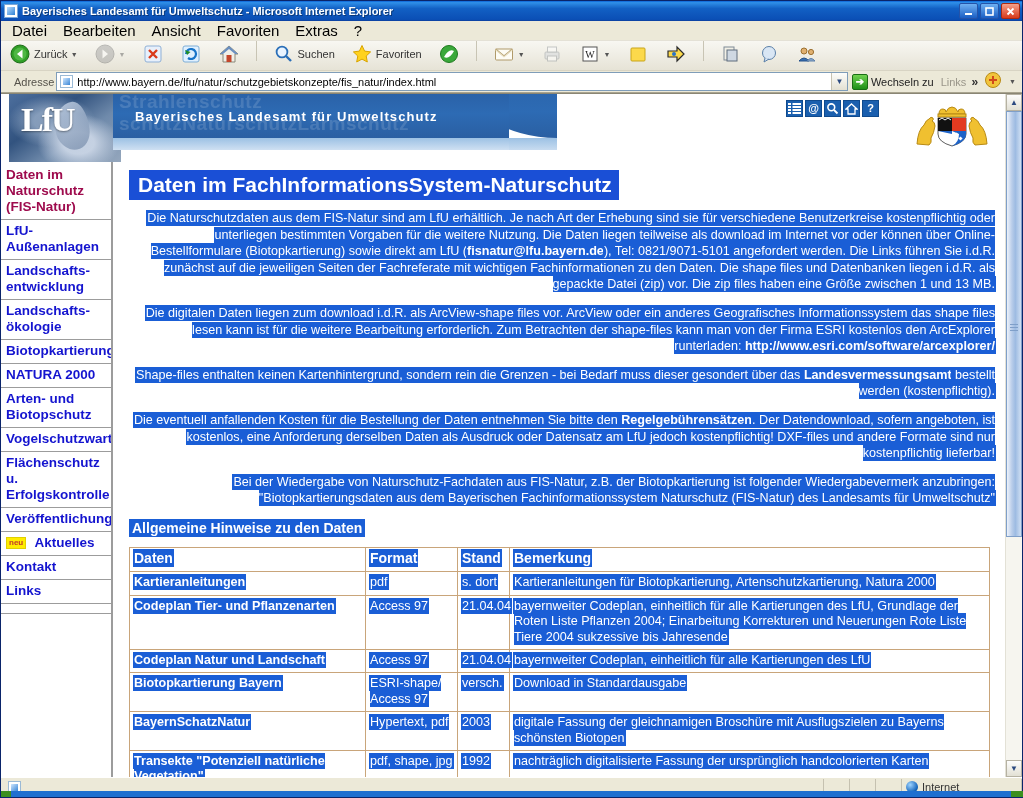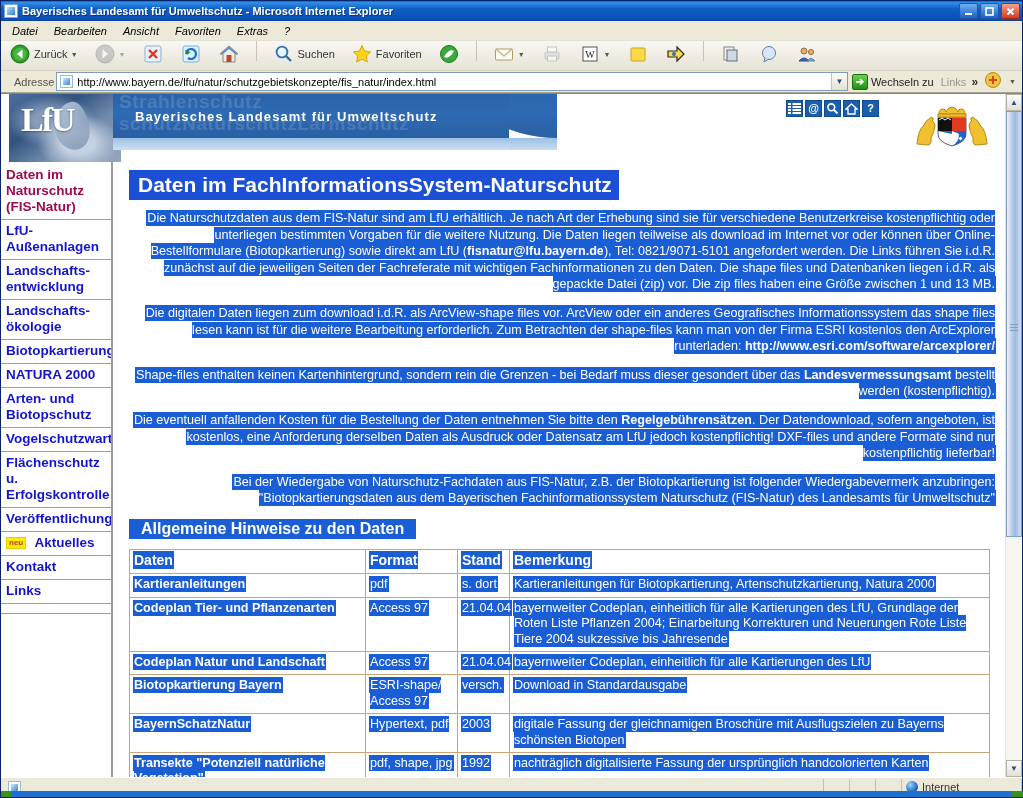--- a/index.html
+++ b/index.html
@@ -50,21 +50,21 @@
   }
   .win-btn.close { background: linear-gradient(to bottom,#f5a08a,#d63a1a); border-color:#a82a12; }
 
   
   .menubar {
     height: 20px; background:#ece9d8; display:flex; align-items:center;
     padding-left: 4px; gap: 2px; flex: 0 0 auto;
     border-bottom: 1px solid #e4e1d6;
   }
   .menu-item {
-    font-size:11px; color:#000; padding: 0 7px; white-space:nowrap;font-style:italic;
+    font-size:15px; color:#000; padding: 0 7px; white-space:nowrap;
   }
 
   
   .toolbar {
     height: 30px; background: linear-gradient(to bottom,#f8f7f2,#e6e3d6);
     display:flex; align-items:flex-start; padding-left:4px; gap:8px;
     flex: 0 0 auto; border-bottom:1px solid #d8d4c4;
   }
   .tb-btn { display:flex; align-items:center; gap:3px; padding:2px 4px; height:26px; }
   .tb-label { font-size:11px; color:#333; }
@@ -220,21 +220,21 @@
   p.para{
     margin:0 0 12px 0; font-size:12.6px; line-height:16.6px; color:#fff;
     text-align:right;
   }
   p.para span.sel{
     background:#1a5ed6; color:#fff; box-shadow:0 0 0 1px #1a5ed6;
   }
   .b{ font-weight:bold; }
   .sub-head{
     display:inline-block; background:#1a5ed6; color:#fff; font-weight:bold;
-    font-size:16px; padding:1px 12px; margin:0 0 8px 0;
+    font-size:14px; padding:1px 3px; margin:0 0 8px 0;
   }
 
   
   table.data{
     border-collapse:collapse; width:860px; table-layout:fixed;
     margin-top:2px;
   }
   table.data td, table.data th{
     border:1px solid #c9a57a; vertical-align:top;
     padding:3px 4px 4px 4px; font-size:12.6px; line-height:15.4px;

